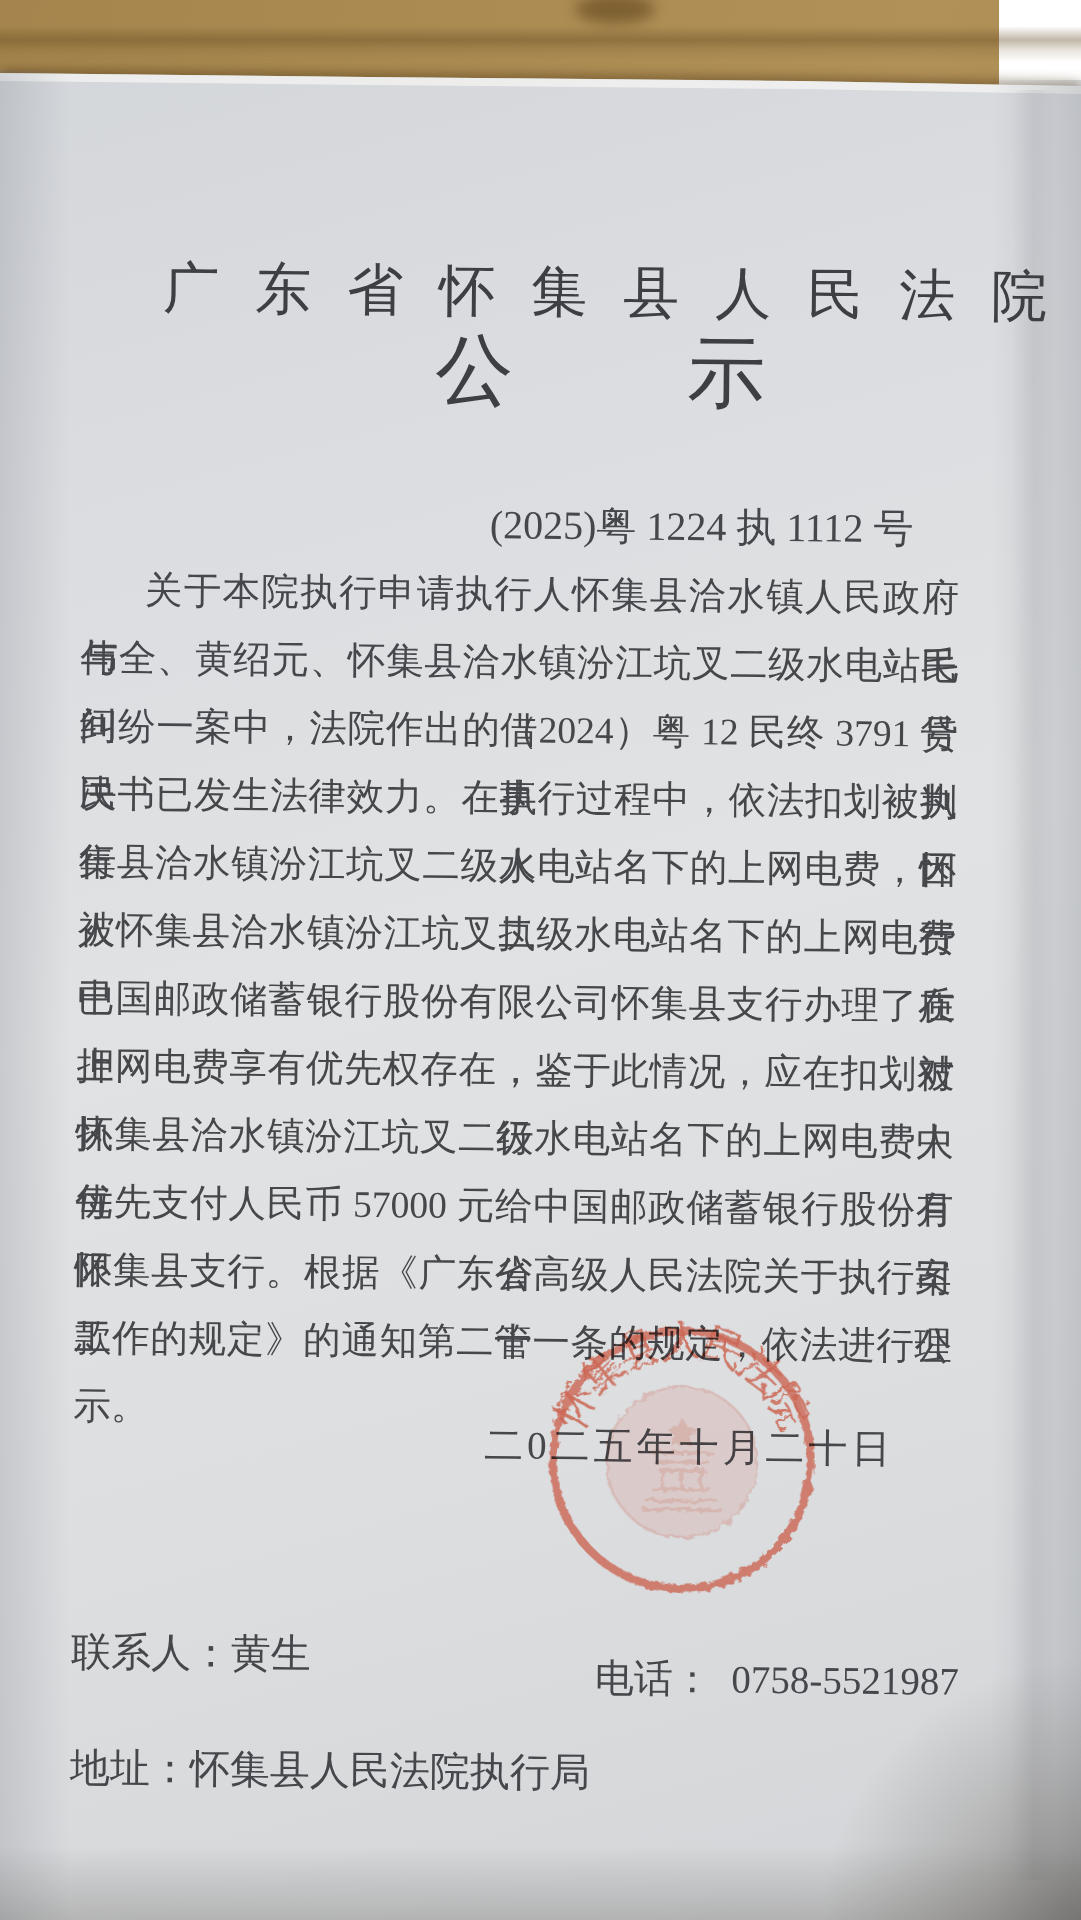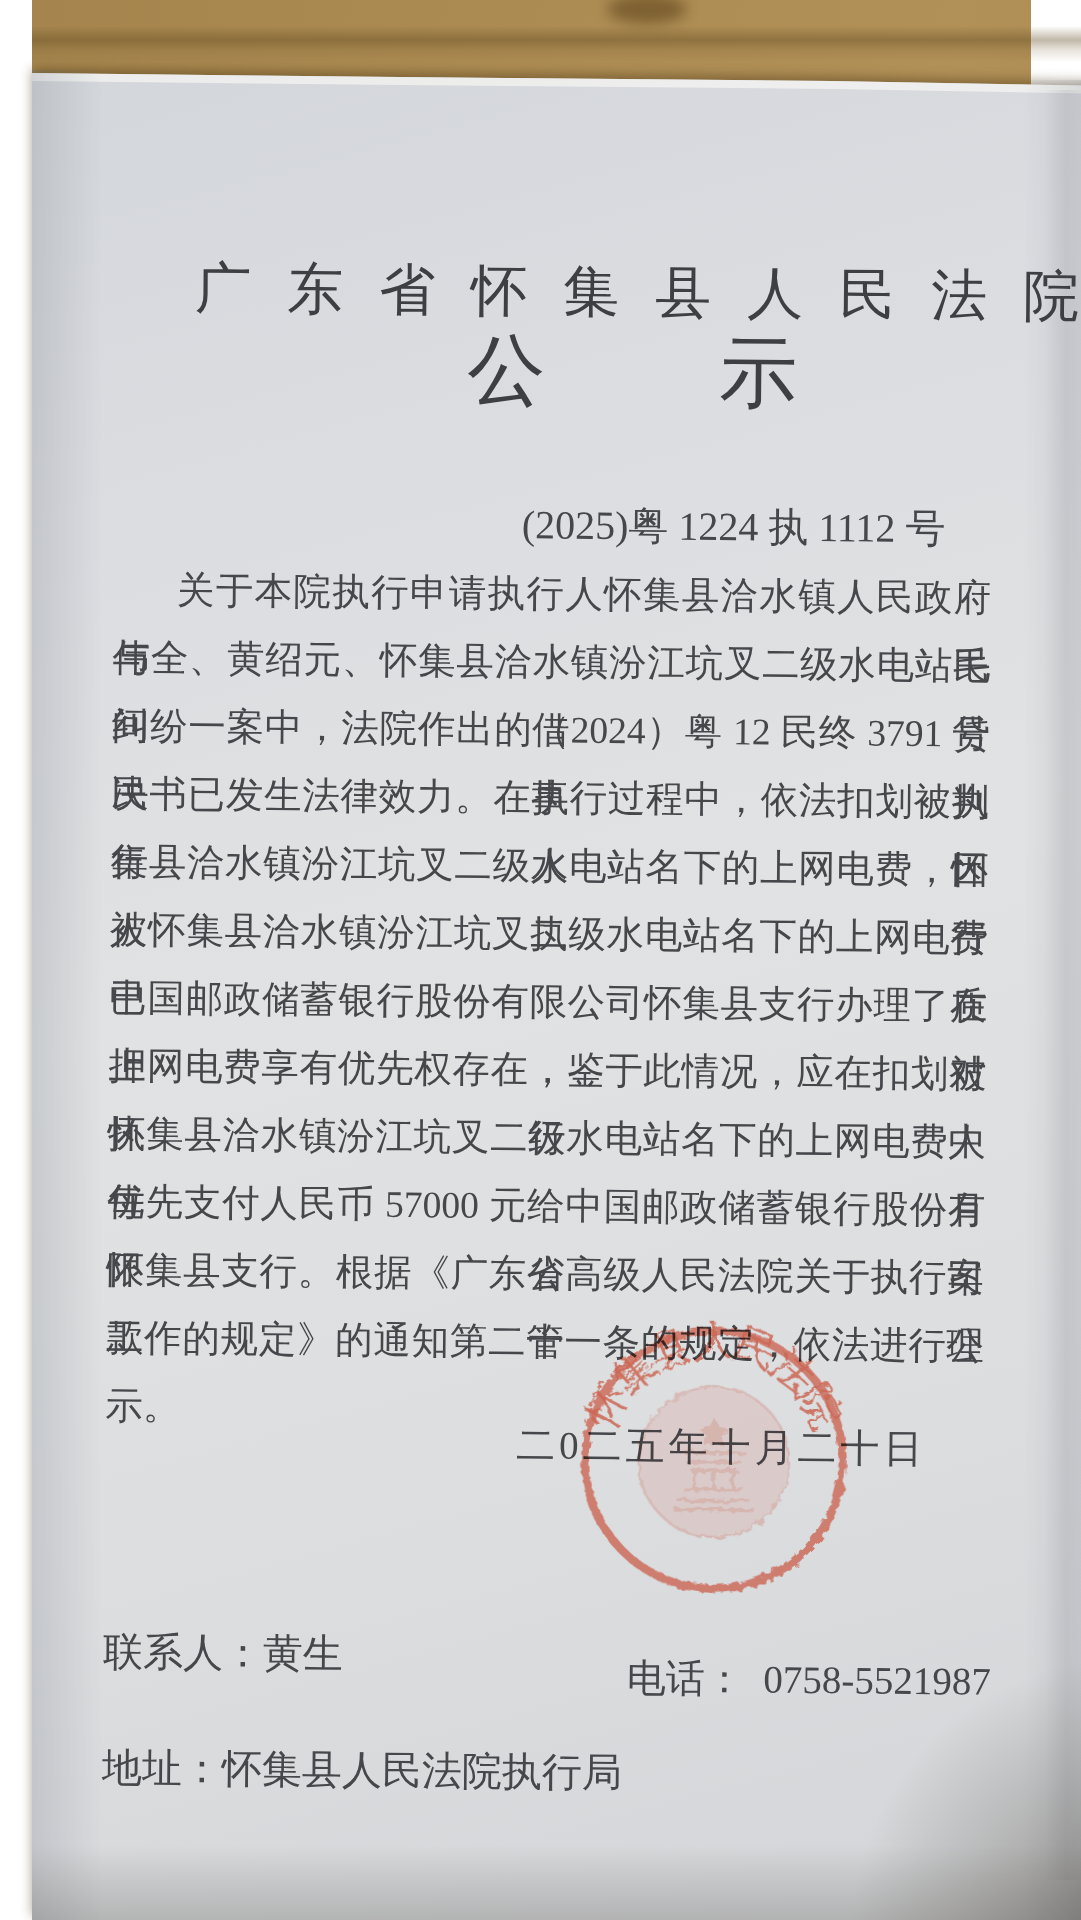--- a/index.html
+++ b/index.html
@@ -1,18 +1,18 @@
 <!DOCTYPE html>
 <html><head>
 <meta charset="utf-8">
 <style>
   html,body{margin:0;padding:0;width:1081px;height:1920px;overflow:hidden;
     font-family:"Liberation Serif","DejaVu Serif",serif;}
   .stage{position:relative;width:999px;height:1920px;
-    background:linear-gradient(100deg,#a5854d 0%,#ad8c53 40%,#b29158 70%,#a8874f 100%);margin-left:32px;}
+    background:linear-gradient(100deg,#a5854d 0%,#ad8c53 40%,#b29158 70%,#a8874f 100%);}
   .abs{position:absolute;}
   
   .cardboard-crease{left:0;top:0;width:1081px;height:110px;
     background:linear-gradient(to bottom,rgba(120,92,44,0) 26px,rgba(92,68,28,.38) 40px,rgba(110,84,38,.16) 50px,rgba(120,92,44,0) 62px);}
   .cardboard-knot{left:575px;top:-6px;width:80px;height:30px;border-radius:50%;
     background:#6e5226;filter:blur(7px);opacity:.75;}
   
   .paper-wrap{left:0;top:0;width:1081px;height:1920px;
     filter:drop-shadow(0 -4px 6px rgba(66,46,16,.45));}
   .paper{position:absolute;left:0;top:0;width:1081px;height:1920px;

